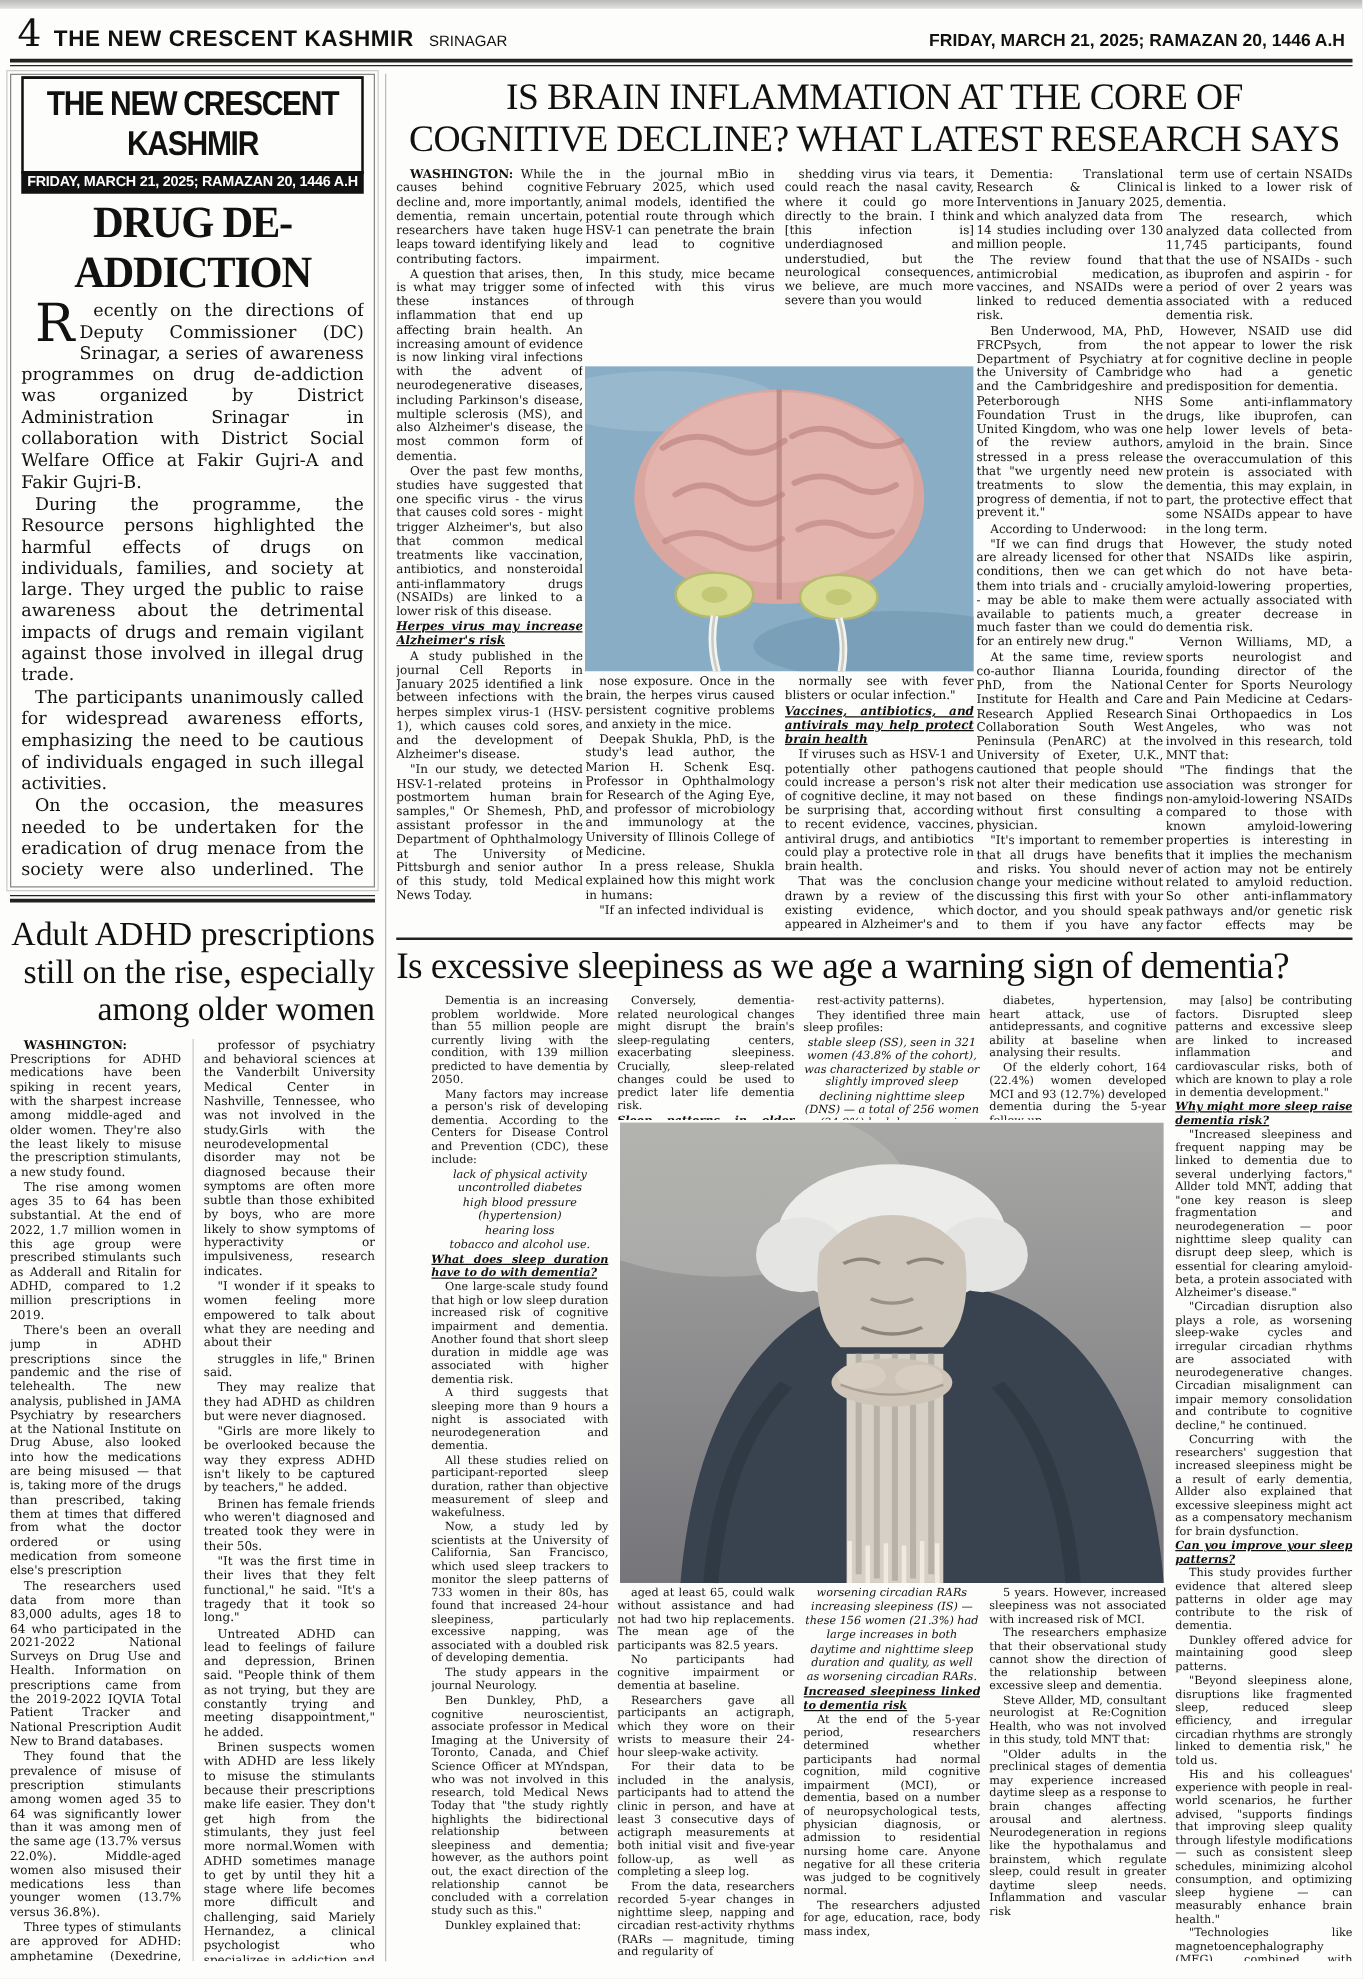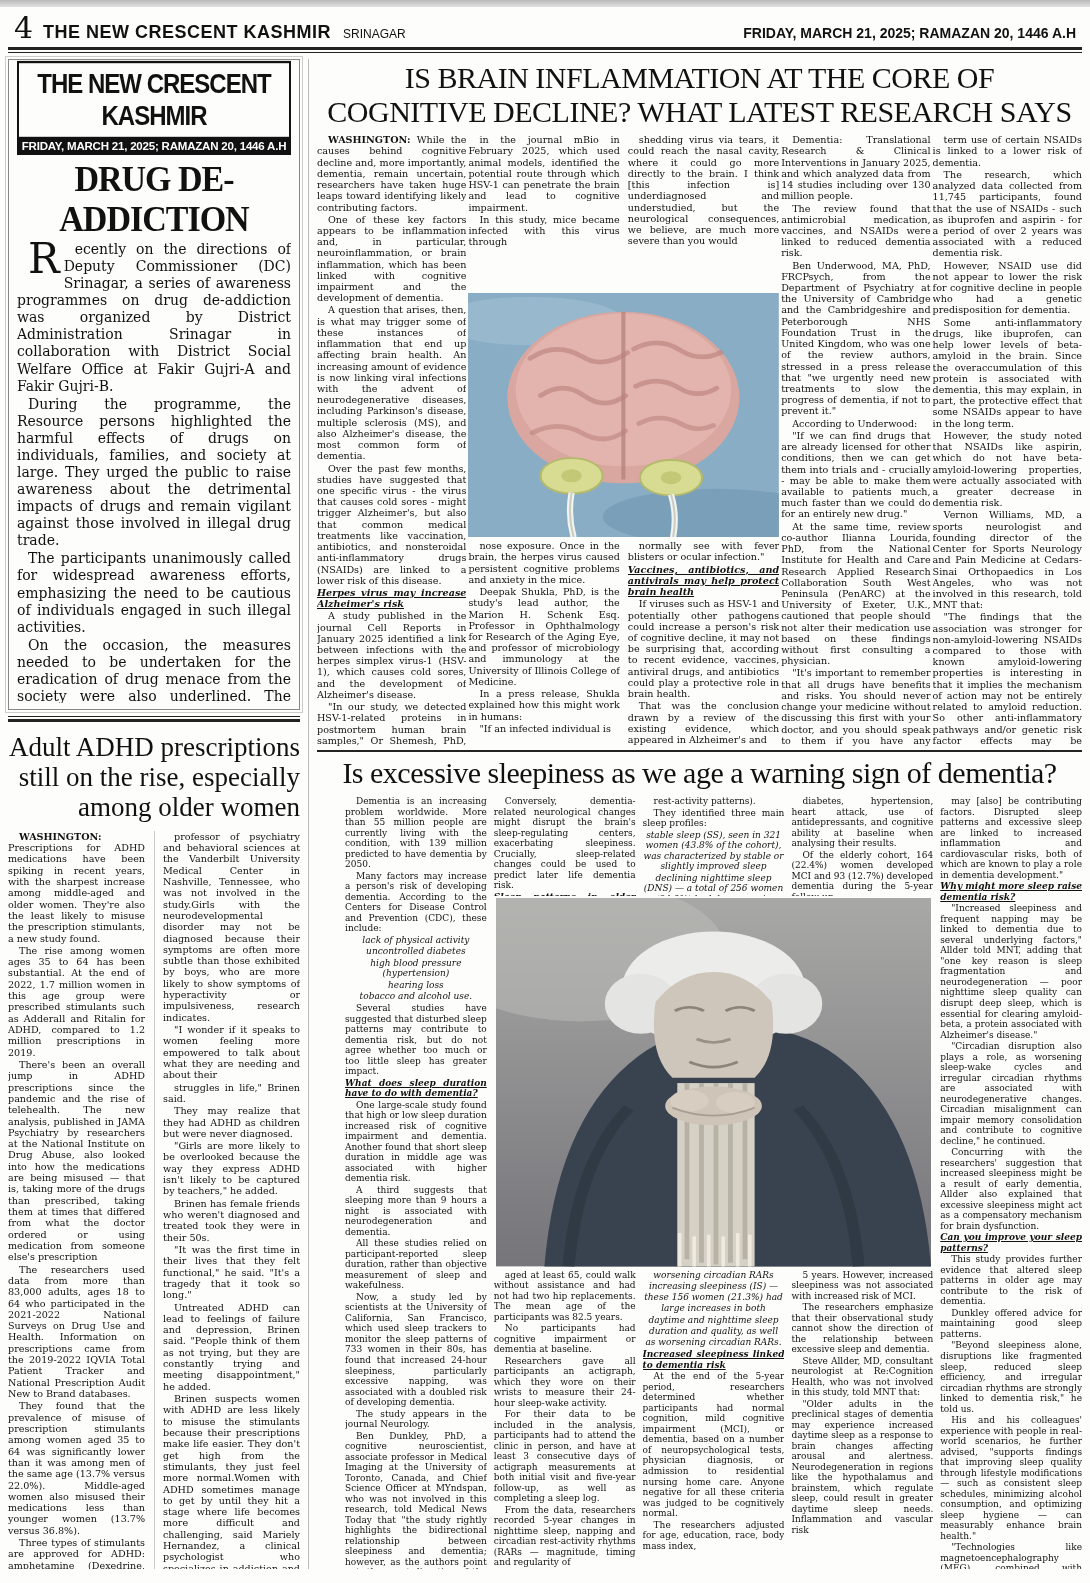--- a/index.html
+++ b/index.html
@@ -44,21 +44,21 @@
   .cols5{display:flex;gap:2px;height:612px;overflow:hidden;}
   .cols5 .c{flex:1;font-size:9.6px;line-height:1.17;text-align:justify;overflow:hidden;min-width:0;}
   .cols5 .mid{flex:2.08;display:flex;flex-direction:column;min-width:0;justify-content:space-between;}
   .cols5 .mid .row{display:flex;gap:8px;}
   .cols5 .mid .row .c{flex:1;}
   .cols5 .mid .row.top{height:168px;}
   .cols5 .mid .row.bot{flex:1;}
   .photo-brain{width:100%;height:262px;display:block;margin:2px 0 3px 0;}
   
   .sleep-rule{border-top:2px solid #222;margin:4px 0 2px 0;}
-  .sleep-head{font-size:30px;text-align:center;margin:2px 0 6px 0;font-family:"Liberation Serif",serif;letter-spacing:-0.5px;}
+  .sleep-head{font-size:30px;text-align:left;margin:2px 0 6px 0;font-family:"Liberation Serif",serif;letter-spacing:-0.5px;}
   .cols6{display:flex;gap:7px;flex:1;overflow:hidden;margin-left:28px;}
   .cols6 .c{flex:1;font-size:9px;line-height:1.17;text-align:justify;overflow:hidden;min-width:0;}
   .cols6 .mid{flex:3.1;display:flex;flex-direction:column;min-width:0;}
   .cols6 .mid .row{display:flex;gap:7px;}
   .cols6 .mid .row .c{flex:1;}
   .cols6 .mid .row.top{height:100px;}
   .cols6 .mid .row.bot{flex:1;}
   .photo-woman{width:99%;height:418px;display:block;margin:2px auto 3px auto;}
 </style>
 </head>
@@ -118,21 +118,20 @@
 
     <div class="rightcol">
       <div class="brain-head">
         <div>IS BRAIN INFLAMMATION AT THE CORE OF</div>
         <div>COGNITIVE DECLINE? WHAT LATEST RESEARCH SAYS</div>
       </div>
 
       <div class="cols5 art">
         <div class="c">
             <p><b>WASHINGTON:</b> While the causes behind cognitive decline and, more importantly, dementia, remain uncertain, researchers have taken huge leaps toward identifying likely contributing factors.</p>
-            <p>One of these key factors appears to be inflammation and, in particular, neuroinflammation, or brain inflammation, which has been linked with cognitive impairment and the development of dementia.</p>
             <p>A question that arises, then, is what may trigger some of these instances of inflammation that end up affecting brain health. An increasing amount of evidence is now linking viral infections with the advent of neurodegenerative diseases, including Parkinson's disease, multiple sclerosis (MS), and also Alzheimer's disease, the most common form of dementia.</p>
             <p>Over the past few months, studies have suggested that one specific virus - the virus that causes cold sores - might trigger Alzheimer's, but also that common medical treatments like vaccination, antibiotics, and nonsteroidal anti-inflammatory drugs (NSAIDs) are linked to a lower risk of this disease.</p>
             <p class="p-sub">Herpes virus may increase Alzheimer's risk</p>
             <p>A study published in the journal Cell Reports in January 2025 identified a link between infections with the herpes simplex virus-1 (HSV-1), which causes cold sores, and the development of Alzheimer's disease.</p>
             <p>"In our study, we detected HSV-1-related proteins in postmortem human brain samples," Or Shemesh, PhD, assistant professor in the Department of Ophthalmology at The University of Pittsburgh and senior author of this study, told Medical News Today.</p>
           </div>
         <div class="mid">
           <div class="row top">
             <div class="c">
                 <p>in the journal mBio in February 2025, which used animal models, identified the potential route through which HSV-1 can penetrate the brain and lead to cognitive impairment.</p>
@@ -205,21 +204,20 @@
 
       <div class="cols6 art">
         <div class="c">
             <p class="p-fl">Dementia is an increasing problem worldwide. More than 55 million people are currently living with the condition, with 139 million predicted to have dementia by 2050.</p>
             <p>Many factors may increase a person's risk of developing dementia. According to the Centers for Disease Control and Prevention (CDC), these include:</p>
             <p class="p-it">lack of physical activity</p>
             <p class="p-it">uncontrolled diabetes</p>
             <p class="p-it">high blood pressure (hypertension)</p>
             <p class="p-it">hearing loss</p>
             <p class="p-it">tobacco and alcohol use.</p>
-            <p>Several studies have suggested that disturbed sleep patterns may contribute to dementia risk, but do not agree whether too much or too little sleep has greater impact.</p>
             <p class="p-sub">What does sleep duration have to do with dementia?</p>
             <p>One large-scale study found that high or low sleep duration increased risk of cognitive impairment and dementia. Another found that short sleep duration in middle age was associated with higher dementia risk.</p>
             <p>A third suggests that sleeping more than 9 hours a night is associated with neurodegeneration and dementia.</p>
             <p>All these studies relied on participant-reported sleep duration, rather than objective measurement of sleep and wakefulness.</p>
             <p>Now, a study led by scientists at the University of California, San Francisco, which used sleep trackers to monitor the sleep patterns of 733 women in their 80s, has found that increased 24-hour sleepiness, particularly excessive napping, was associated with a doubled risk of developing dementia.</p>
             <p>The study appears in the journal Neurology.</p>
             <p>Ben Dunkley, PhD, a cognitive neuroscientist, associate professor in Medical Imaging at the University of Toronto, Canada, and Chief Science Officer at MYndspan, who was not involved in this research, told Medical News Today that "the study rightly highlights the bidirectional relationship between sleepiness and dementia; however, as the authors point out, the exact direction of the relationship cannot be concluded with a correlation study such as this."</p>
             <p>Dunkley explained that:</p>
           </div>
         <div class="mid">

